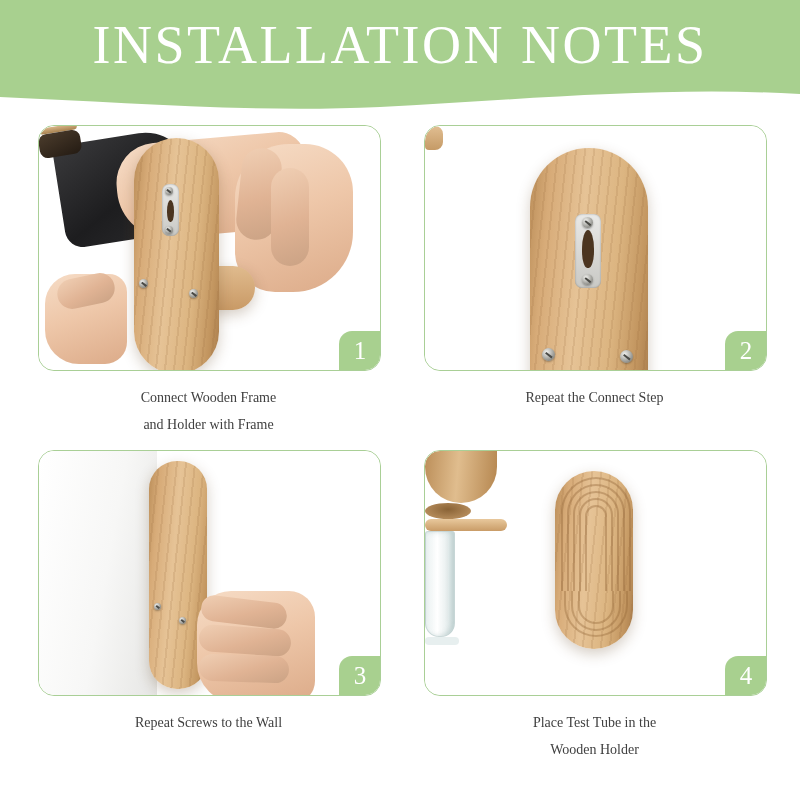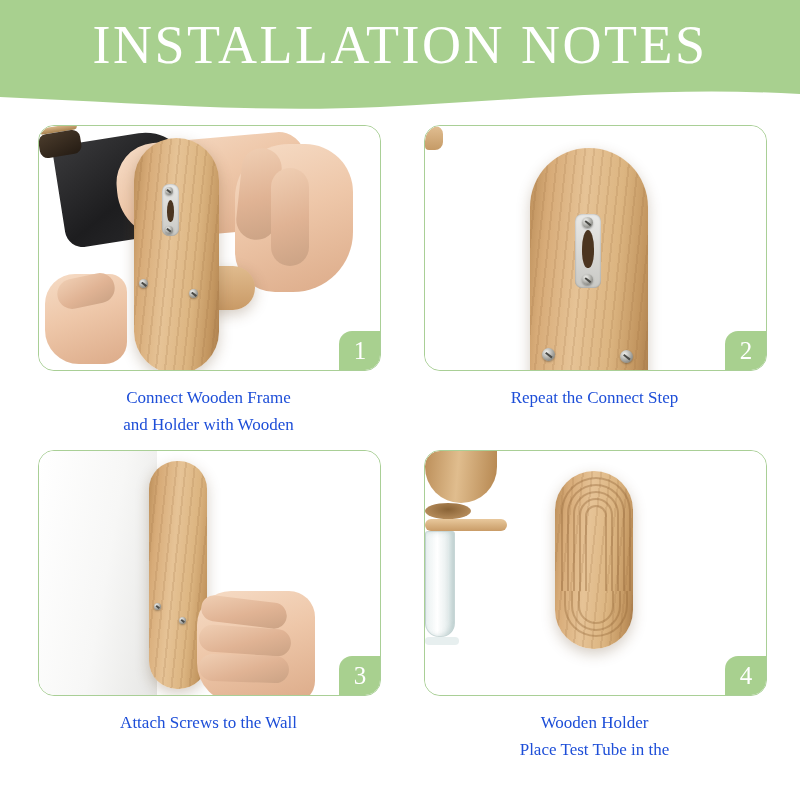--- a/index.html
+++ b/index.html
@@ -40,22 +40,22 @@
     position:absolute;right:-1px;bottom:-1px;width:42px;height:40px;
     background:#a8d08f;
     border-top-left-radius:13px;border-bottom-right-radius:15px;
     color:#ffffff;font-family:"Liberation Serif", serif;
     font-size:25px;line-height:40px;text-align:center;
     z-index:30;
   }
 
   .caption{
     margin-top:13px;width:341px;text-align:center;
-    color:#1d4ed8;font-family:"Liberation Serif", serif;
-    font-size:17px;line-height:27px;
+    color:#404040;font-family:"Liberation Serif", serif;
+    font-size:14px;line-height:27px;
   }
 
   
   .wood-oval{
     position:absolute;border-radius:999px;
     background:
       repeating-linear-gradient(96deg,
         rgba(150,104,58,.16) 0 2px, rgba(150,104,58,0) 2px 9px),
       linear-gradient(95deg,#b98c57 0%,#d7ab78 16%,#e6c396 42%,#dcb581 68%,#c2955f 88%,#a87c4c 100%);
     box-shadow:0 5px 14px rgba(90,60,25,.25);
@@ -184,21 +184,21 @@
           <div class="screwhead p1-s4"></div>
           <div class="skin p1-lhand"></div>
           <div class="p1-driver-shaft"></div>
           <div class="p1-driver-handle"></div>
           <div class="skin-d p1-lthumb"></div>
         </div>
         <div class="badge">1</div>
       </div>
       <div class="caption">
         <div>Connect Wooden Frame</div>
-        <div>and Holder with Wooden</div>
+        <div>and Holder with Frame</div>
       </div>
     </div>
 
     <div class="cell cell-c2 cell-r1">
       <div class="panel">
         <div class="photo">
           <div class="p2-nub"></div>
           <div class="wood-oval p2-board"></div>
           <div class="keyplate p2-plate"></div>
           <div class="keyhole p2-hole"></div>
@@ -225,21 +225,21 @@
           <div class="screwhead p3-s2"></div>
           <div class="skin p3-hand"></div>
           <div class="skin-d p3-f1"></div>
           <div class="skin-d p3-f2"></div>
           <div class="skin-d p3-f3"></div>
 
         </div>
         <div class="badge">3</div>
       </div>
       <div class="caption">
-        <div>Attach Screws to the Wall</div>
+        <div>Repeat Screws to the Wall</div>
       </div>
     </div>
 
     <div class="cell cell-c2 cell-r2">
       <div class="panel">
         <div class="photo">
           <div class="p4-lower"></div>
           <div class="p4-larc" style="left:139px;top:140px;width:60px;height:44px;"></div>
           <div class="p4-larc" style="left:146px;top:140px;width:46px;height:38px;"></div>
           <div class="p4-larc" style="left:153px;top:140px;width:32px;height:31px;"></div>
@@ -250,19 +250,19 @@
           <div class="p4-arc" style="left:154px;top:47px;width:30px;height:91px;"></div>
           <div class="p4-arc" style="left:160px;top:54px;width:18px;height:84px;"></div>
           <div class="p4-inner"></div>
           <div class="p4-band"></div>
           <div class="p4-tube"></div>
           <div class="p4-tubetop"></div>
         </div>
         <div class="badge">4</div>
       </div>
       <div class="caption">
+        <div>Place Test Tube in the</div>
         <div>Wooden Holder</div>
-        <div>Place Test Tube in the</div>
       </div>
     </div>
 
   </div>
 </div>
 
 </body></html>

